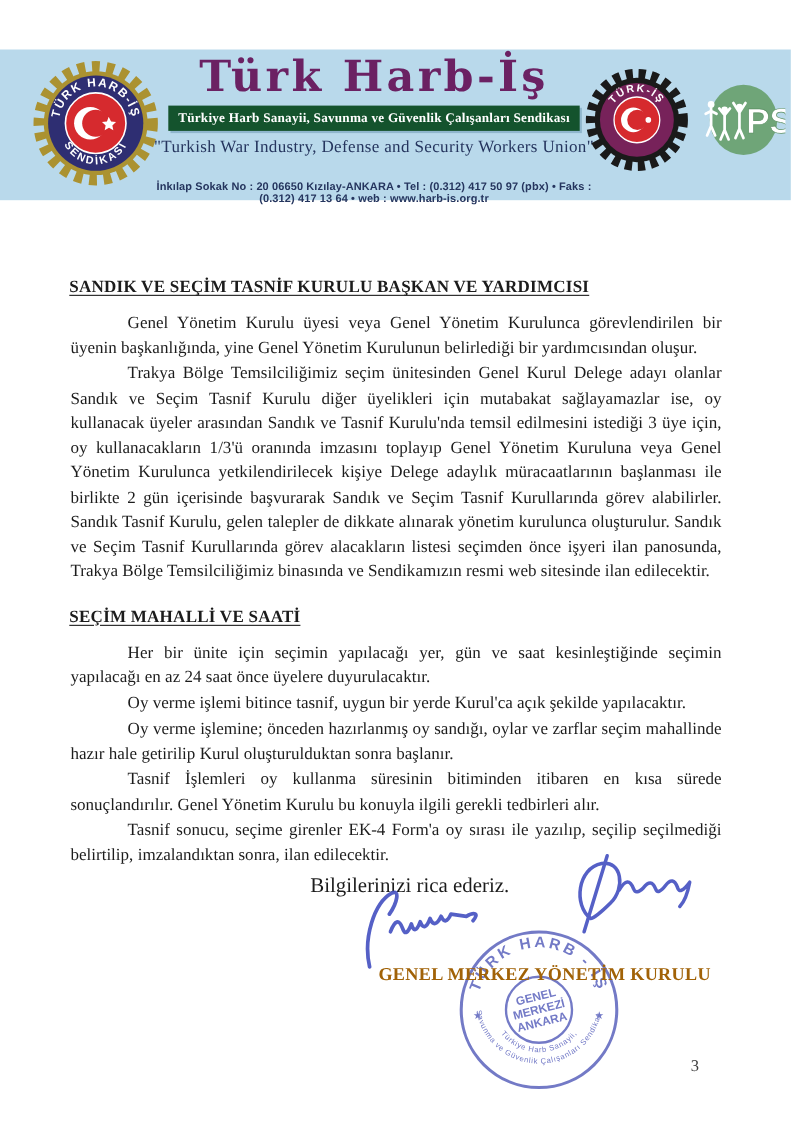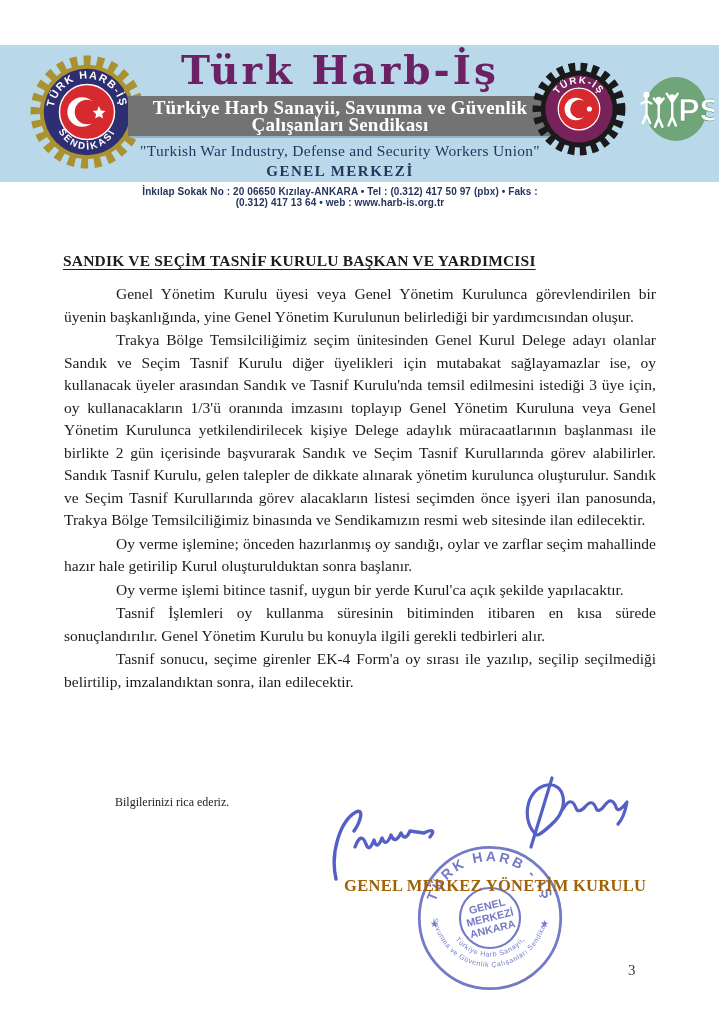--- a/index.html
+++ b/index.html
@@ -18,33 +18,33 @@
   }
   .band-center{
     position:absolute;left:128px;top:4px;width:424px;text-align:center;
   }
   .org-title{
     font-family:"DejaVu Serif",serif;
     font-weight:bold;font-size:39px;line-height:42px;
     color:#6b2163;letter-spacing:3px;margin:0;
   }
   .black-bar{
-    display:inline-block;background:#737373;color:#ffffff;
-    font-weight:bold;font-size:19px;line-height:17px;
+    display:inline-block;background:#14532d;color:#ffffff;
+    font-weight:bold;font-size:12px;line-height:17px;
     padding:3px 9px;margin-top:5px;letter-spacing:0.2px;
     box-shadow:2px 2px 0 #8fb6cd;
   }
   .subtitle-en{
     margin-top:6px;font-size:15.5px;color:#25355e;letter-spacing:0.3px;
   }
   .org-unit{
     margin-top:3px;font-size:15px;font-weight:bold;color:#25355e;letter-spacing:1.5px;
   }
   .contact{
-    margin-top:6px;
+    margin-top:22px;
     font-family:"Liberation Sans",sans-serif;
     font-size:10px;font-weight:bold;color:#25355e;letter-spacing:0.1px;
   }
   .logo{position:absolute;}
   .logo-left{left:28px;top:8px;}
   .logo-turkis{left:531px;top:16px;}
   .logo-psi{left:628px;top:18px;}
   
   .content{
     position:absolute;left:0;top:182px;width:719px;
@@ -59,21 +59,21 @@
   }
   .sec-heading.first{margin-top:0;}
   .para{
     font-size:15.5px;line-height:22.5px;
     text-align:justify;text-indent:52px;
     margin:1px;
   }
   
   .closing{
     position:absolute;left:63px;top:795px;
-    font-size:12px;text-indent:52px;width:400px;
+    font-size:19px;text-indent:52px;width:400px;text-align:right;
   }
   .sig-title{
     position:absolute;left:344px;top:876px;
     font-size:16.5px;font-weight:bold;letter-spacing:0.3px;
     color:#a16207;z-index:3;
   }
   .sig1{position:absolute;left:328px;top:805px;z-index:2;}
   .sig2{position:absolute;left:505px;top:775px;z-index:2;}
   .stamp{position:absolute;left:415px;top:843px;opacity:0.85;z-index:1;}
   .page-num{
@@ -101,21 +101,20 @@
     <circle cx="60" cy="60" r="28" fill="#d62a2e" stroke="#ffffff" stroke-width="1.5"></circle>
     <circle cx="55" cy="60" r="15" fill="#ffffff"></circle>
     <circle cx="60" cy="60" r="12.5" fill="#d62a2e"></circle>
     <path d="M 72,54 L 74.2,58.4 78.8,58.9 75.4,62.1 76.3,66.6 72.3,64.3 68.3,66.6 69.2,62.1 65.8,58.9 70.4,58.4 Z" fill="#ffffff"></path>
   </svg>
 
   <div class="band-center">
     <div class="org-title">Türk Harb-İş</div>
     <div class="black-bar">Türkiye Harb Sanayii, Savunma ve Güvenlik Çalışanları Sendikası</div>
     <div class="subtitle-en">"Turkish War Industry, Defense and Security Workers Union"</div>
-    <div class="org-unit">GENEL MERKEZİ</div>
     <div class="contact">İnkılap Sokak No : 20  06650 Kızılay-ANKARA  • Tel : (0.312) 417 50 97 (pbx) • Faks : (0.312) 417 13 64 • web : www.harb-is.org.tr</div>
   </div>
 
   <svg class="logo logo-turkis" width="96" height="96" viewBox="0 0 120 120">
     <circle cx="60" cy="60" r="52" fill="none" stroke="#1a1a1a" stroke-width="12" stroke-dasharray="8 6.5"></circle>
     <circle cx="60" cy="60" r="48" fill="#1a1a1a"></circle>
     <circle cx="60" cy="60" r="42" fill="#77225a"></circle>
     <path id="tka" d="M 28,60 A 32,32 0 0 1 92,60" fill="none"></path>
     <path id="tkb" d="M 32,64 A 29,29 0 0 0 88,64" fill="none"></path>
     <text font-family="Liberation Sans,sans-serif" font-size="12" font-weight="bold" fill="#ffffff" letter-spacing="2">
@@ -145,23 +144,25 @@
   </svg>
 </div>
 
 <div class="content">
 
   <div class="sec-heading first">SANDIK VE SEÇİM TASNİF KURULU BAŞKAN VE YARDIMCISI</div>
   <p class="para">Genel Yönetim Kurulu üyesi veya Genel Yönetim Kurulunca görevlendirilen bir üyenin başkanlığında, yine Genel Yönetim Kurulunun belirlediği bir yardımcısından oluşur.</p>
 
   <p class="para">Trakya Bölge Temsilciliğimiz seçim ünitesinden Genel Kurul Delege adayı olanlar Sandık ve Seçim Tasnif Kurulu diğer üyelikleri için mutabakat sağlayamazlar ise, oy kullanacak üyeler arasından Sandık ve Tasnif Kurulu'nda temsil edilmesini istediği 3 üye için, oy kullanacakların 1/3'ü oranında imzasını toplayıp Genel Yönetim Kuruluna veya Genel Yönetim Kurulunca yetkilendirilecek kişiye Delege adaylık müracaatlarının başlanması ile birlikte 2 gün içerisinde başvurarak Sandık ve Seçim Tasnif Kurullarında görev alabilirler. Sandık Tasnif Kurulu, gelen talepler de dikkate alınarak yönetim kurulunca oluşturulur. Sandık ve Seçim Tasnif Kurullarında görev alacakların listesi seçimden önce işyeri ilan panosunda, Trakya Bölge Temsilciliğimiz binasında ve Sendikamızın resmi web sitesinde ilan edilecektir.</p>
 
-
+  <div class="sec-heading">SEÇİM MAHALLİ VE SAATİ</div>
+  <p class="para">Her bir ünite için seçimin yapılacağı yer, gün ve saat kesinleştiğinde seçimin yapılacağı en az 24 saat önce üyelere duyurulacaktır.</p>
+
+  <p class="para">Oy verme işlemi bitince tasnif, uygun bir yerde Kurul'ca açık şekilde yapılacaktır.</p>
   <p class="para">Oy verme işlemine; önceden hazırlanmış oy sandığı, oylar ve zarflar seçim mahallinde hazır hale getirilip Kurul oluşturulduktan sonra başlanır.</p>
-  <p class="para">Oy verme işlemi bitince tasnif, uygun bir yerde Kurul'ca açık şekilde yapılacaktır.</p>
   <p class="para">Tasnif İşlemleri oy kullanma süresinin bitiminden itibaren en kısa sürede sonuçlandırılır. Genel Yönetim Kurulu bu konuyla ilgili gerekli tedbirleri alır.</p>
   <p class="para">Tasnif sonucu, seçime girenler EK-4 Form'a oy sırası ile yazılıp, seçilip seçilmediği belirtilip, imzalandıktan sonra, ilan edilecektir.</p>
 </div>
 
 <div class="closing">Bilgilerinizi rica ederiz.</div>
 
 <svg class="sig1" width="130" height="80" viewBox="0 0 130 80">
   <g stroke="#4753c2" stroke-width="3.4" fill="none" stroke-linecap="round" stroke-linejoin="round" opacity="0.92">
     <path d="M 8,74 C 2,48 12,16 28,7 C 36,3 33,16 26,26"></path>
     <path d="M 27,42 q 6,-16 11,-3 q 3,9 8,-4 q 3,11 8,-2 q 4,10 9,-3 q 4,10 10,-2 q 4,9 9,-2 L 96,28 C 103,24 108,25 102,32"></path>

